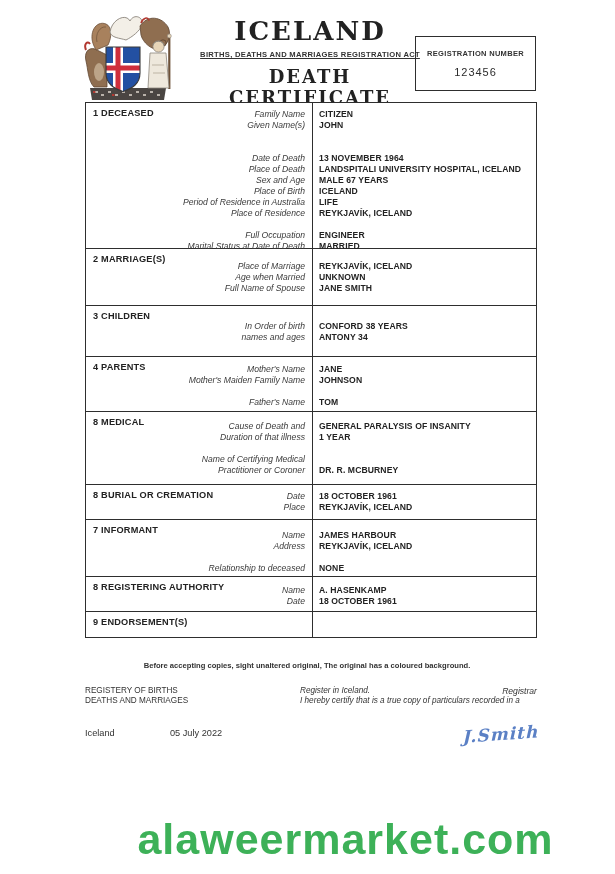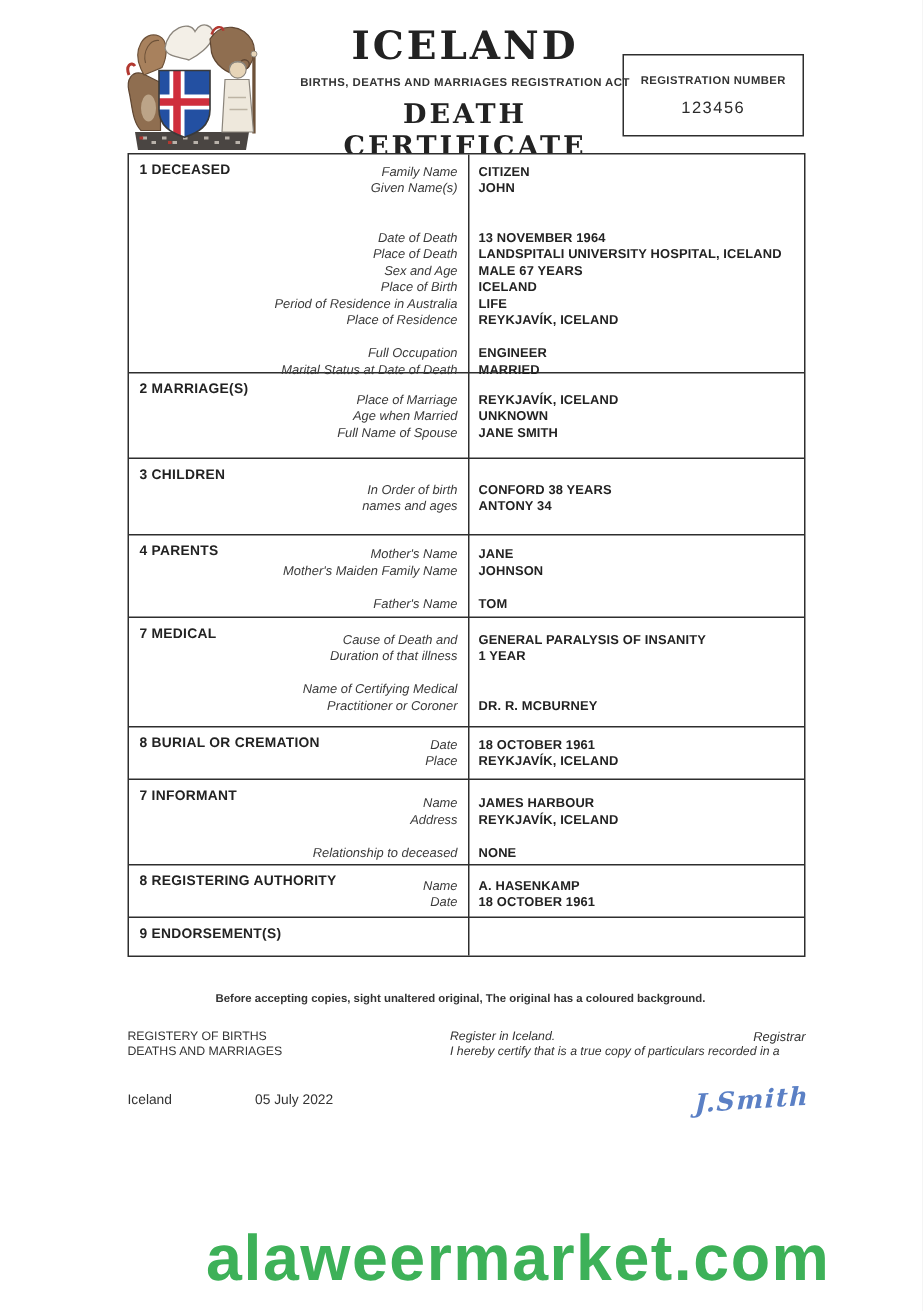--- a/index.html
+++ b/index.html
@@ -13,21 +13,21 @@
     overflow:hidden;
   }
 
   
   .coat{position:absolute;left:82px;top:11px;width:92px;height:92px;}
   .head-center{position:absolute;left:185px;top:16px;width:250px;text-align:center;}
   .country-title{
     font-family:"DejaVu Serif", serif;
     font-weight:bold;font-size:26px;letter-spacing:2px;color:#222;
   }
-  .act-line{font-size:7.6px;font-weight:bold;color:#333;margin-top:4px;letter-spacing:.3px;}
+  .act-line{font-size:7.6px;font-weight:bold;color:#333;margin-top:4px;letter-spacing:.3px;text-decoration:underline;}
   .doc-title{
     font-family:"DejaVu Serif", serif;
     font-weight:bold;font-size:18px;letter-spacing:2px;color:#222;margin-top:7px;
   }
   .reg-box{
     position:absolute;left:415px;top:36px;width:121px;height:55px;
     border:1.6px solid #2e2e2e;box-sizing:border-box;text-align:center;
   }
   .reg-label{font-size:7.5px;font-weight:bold;color:#333;margin-top:12px;letter-spacing:.3px;}
   .reg-number{font-size:11px;color:#2b2b2b;margin-top:8px;letter-spacing:1px;}
@@ -260,21 +260,21 @@
             <div class="lbl"></div>
             <div class="val"></div>
           </div>
           <div class="row">
             <div class="lbl">Father's Name</div>
             <div class="val">TOM</div>
           </div>
         </div>
       </div>
       <div class="section s5">
-        <div class="sec-title">7 MEDICAL</div>
+        <div class="sec-title">8 MEDICAL</div>
         <div class="rows">
           <div class="row">
             <div class="lbl">Cause of Death and</div>
             <div class="val">GENERAL PARALYSIS OF INSANITY</div>
           </div>
           <div class="row">
             <div class="lbl">Duration of that illness</div>
             <div class="val">1 YEAR</div>
           </div>
           <div class="row">

